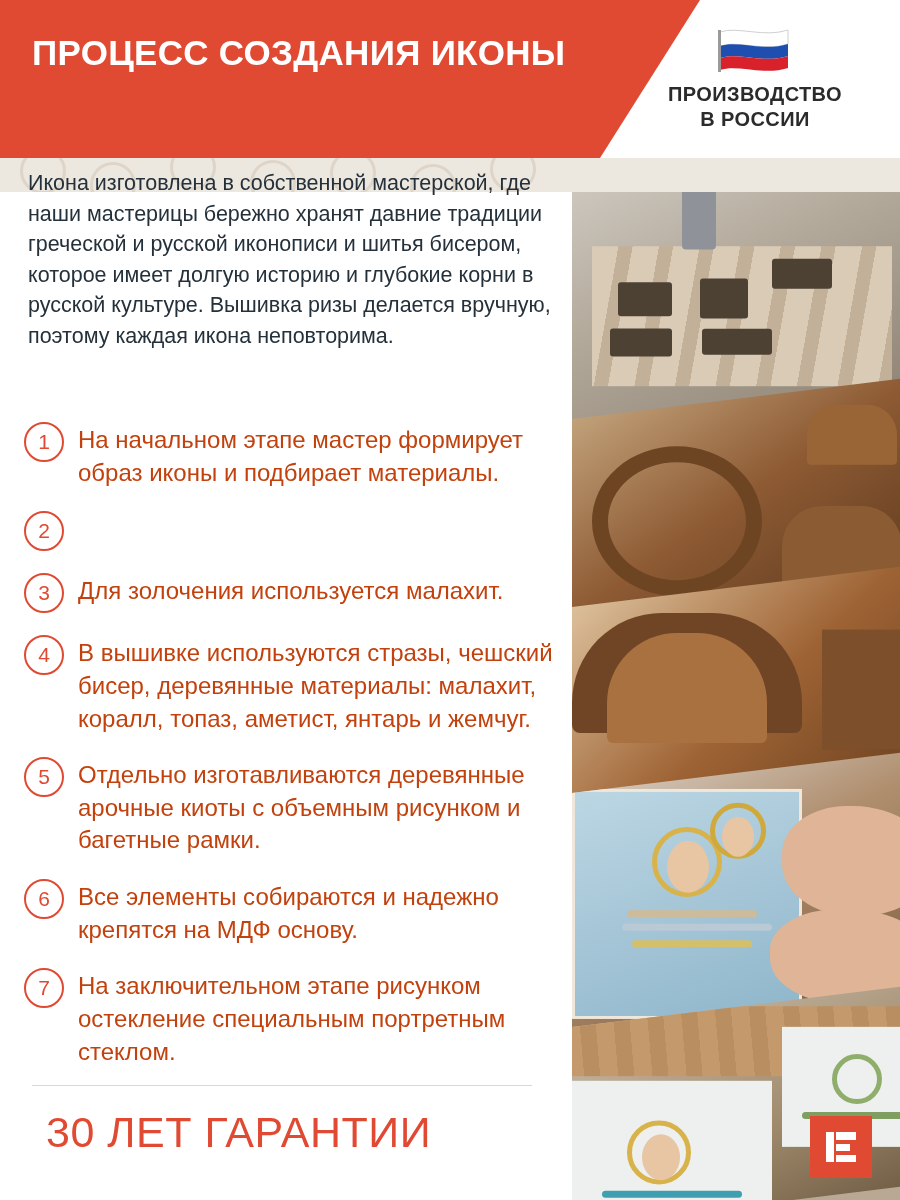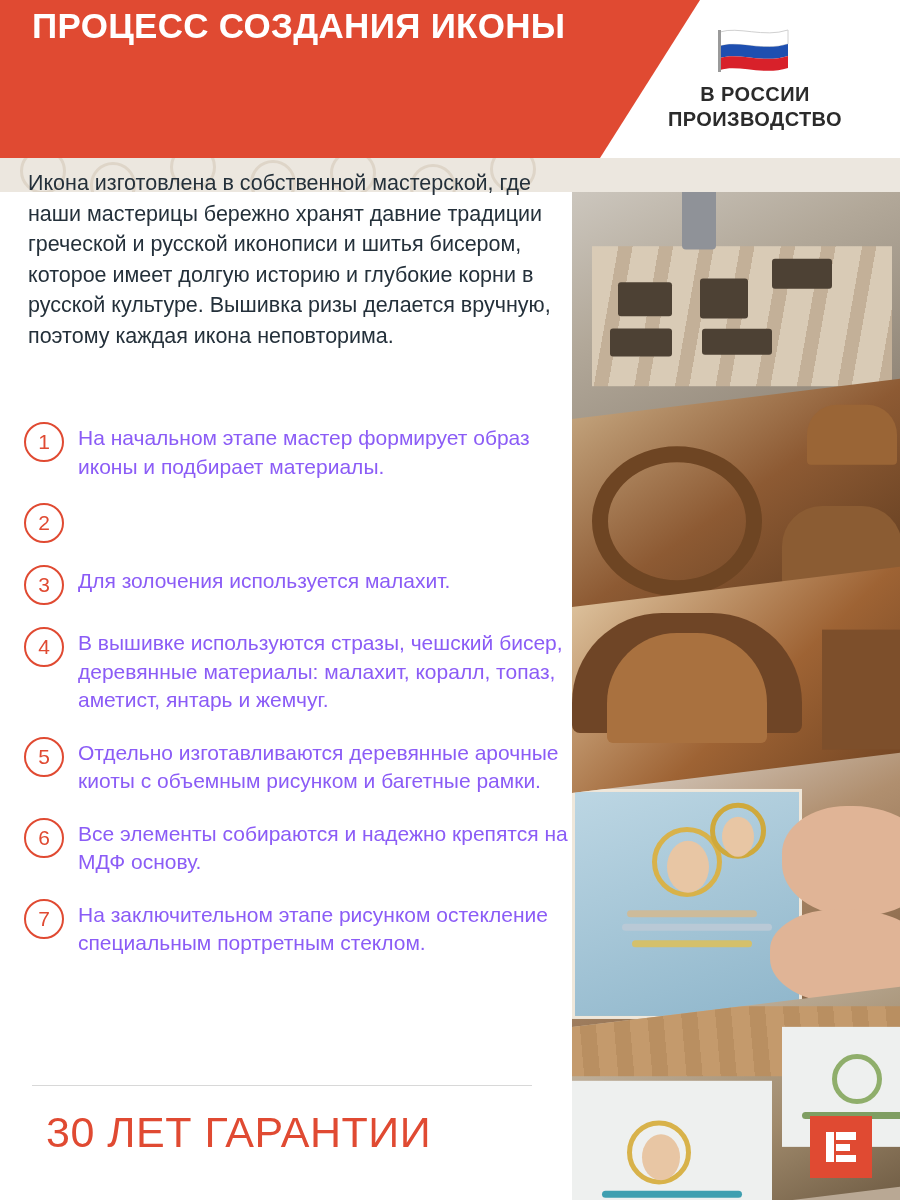--- a/index.html
+++ b/index.html
@@ -25,21 +25,21 @@
   }
   .header-red {
     position: absolute;
     top: 0; left: 0;
     width: 700px; height: 158px;
     background: #e04a32;
     clip-path: polygon(0 0, 700px 0, 600px 158px, 0 158px);
   }
   .header-title {
     position: absolute;
-    top: 5px; left: 32px;
+    top: 32px; left: 32px;
     width: 580px;
     color: #ffffff;
     font-weight: bold;
     font-size: 35px;
     line-height: 1.22;
     letter-spacing: 0.3px;
   }
   .header-title .l2 { display: block; }
 
   .header-right {
@@ -110,22 +110,22 @@
     color: #e04a32;
     font-size: 21px;
     font-weight: normal;
     display: flex;
     align-items: center;
     justify-content: center;
     margin-right: 14px;
     margin-top: 4px;
   }
   .step-text {
-    color: #8b5cf6;
-    font-size: 21px;
+    color: #c2410c;
+    font-size: 24px;
     line-height: 1.36;
     padding-top: 6px;
   }
 
   
   .divider {
     position: absolute;
     left: 32px; top: 1085px;
     width: 500px; height: 1px;
     background: #d8d8d8;
@@ -212,22 +212,22 @@
     <div class="header-right">
       <span class="flag">
         <svg width="74" height="48" viewBox="0 0 74 48" aria-hidden="true">
           <path d="M2,6 C20,0 46,12 70,4 L70,18 C46,26 20,14 2,20 Z" fill="#ffffff" stroke="#d0d0d0" stroke-width="1"></path>
           <path d="M2,20 C20,14 46,26 70,18 L70,30 C46,38 20,26 2,32 Z" fill="#1e4fb0"></path>
           <path d="M2,32 C20,26 46,38 70,30 L70,42 C46,50 20,38 2,44 Z" fill="#d8212a"></path>
           <rect x="0" y="4" width="3" height="42" fill="#9a9a9a"></rect>
         </svg>
       </span>
       <div class="made-in">
+        <div>ПРОИЗВОДСТВО</div>
         <div>В РОССИИ</div>
-        <div>ПРОИЗВОДСТВО</div>
       </div>
     </div>
   </div>
 
   <p class="intro">
     <span>Икона изготовлена в </span><b>собственной мастерской</b><span>, где наши мастерицы бережно хранят давние традиции греческой и русской иконописи и шитья бисером, которое имеет долгую историю и глубокие корни в русской культуре. Вышивка ризы делается вручную, поэтому каждая икона неповторима.</span>
   </p>
 
   <div class="steps">
     <div class="step">

